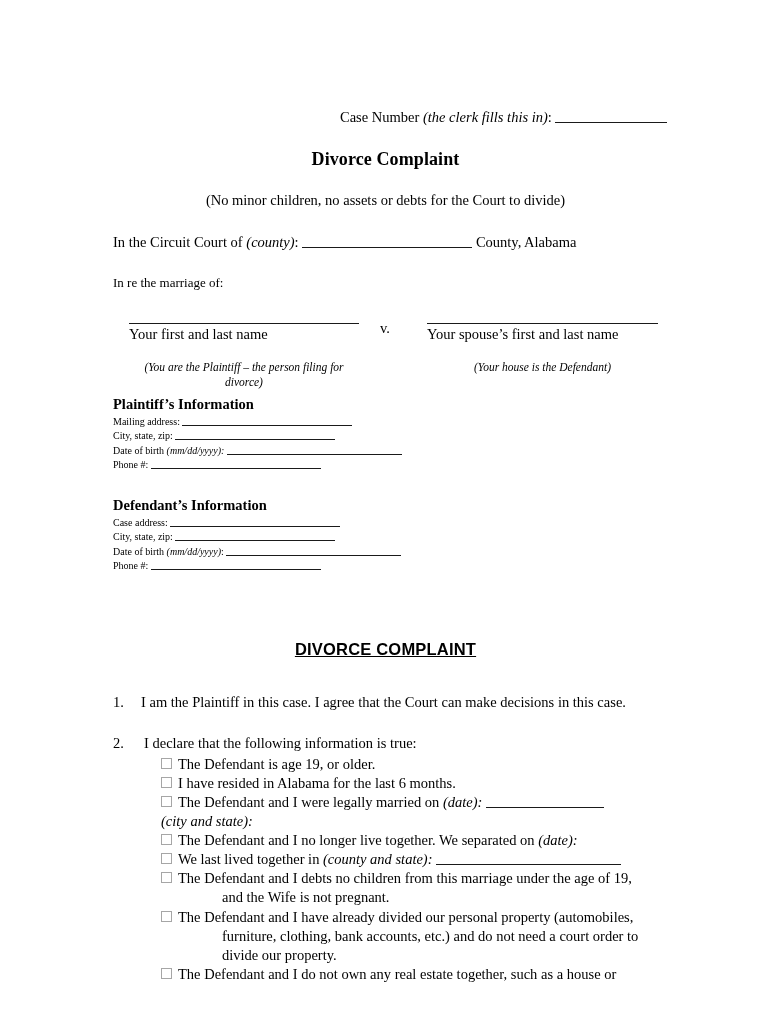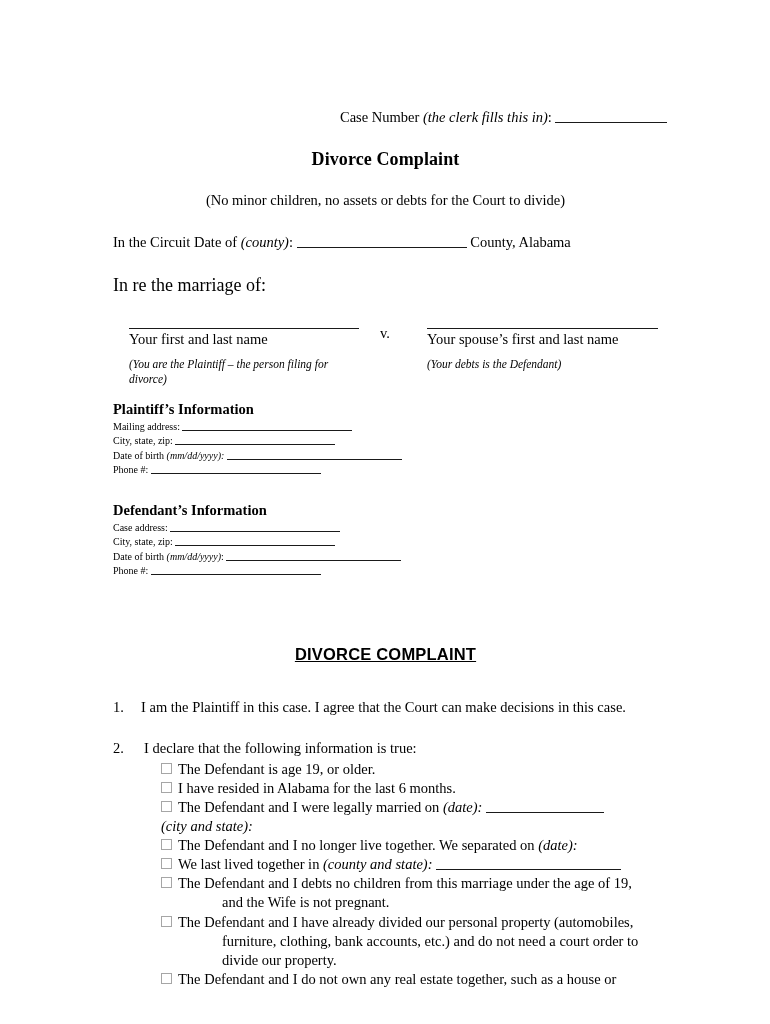--- a/index.html
+++ b/index.html
@@ -69,21 +69,21 @@
     margin: 22px 0 0 0;
   }
 
   
   .court-line {
     font-size: 14.5px;
     margin-top: 24px;
     white-space: nowrap;
   }
   .inre-line {
-    font-size: 18px;
+    font-size: 13px;
     margin-top: 24px;
   }
 
   
   .parties {
     margin-top: 21px;
     position: relative;
     height: 58px;
   }
   .party {
@@ -99,21 +99,22 @@
   }
   .party .name-label {
     font-size: 14.5px;
     line-height: 1.3;
     margin-top: 1px;
   }
   .party .paren-label {
     font-size: 11.5px;
     font-style: italic;
     line-height: 1.3;
-    margin-top: 8px;
+    margin-top: 16px;
+    text-align: center;
   }
   .vs {
     position: absolute;
     left: 230px;
     top: 8px;
     width: 84px;
     text-align: center;
     font-size: 14.5px;
   }
 
@@ -200,37 +201,37 @@
     <div class="case-row">
       <span>Case Number</span>
       <span class="it">(the clerk fills this in)</span><span>:</span>
       <span class="blank w112"></span>
     </div>
 
     <div class="doc-title">Divorce Complaint</div>
     <div class="doc-subtitle">(No minor children, no assets or debts for the Court to divide)</div>
 
     <div class="court-line">
-      <span>In the Circuit Date of </span><span class="it">(county)</span><span>:</span>
+      <span>In the Circuit Court of </span><span class="it">(county)</span><span>:</span>
       <span class="blank w170"></span><span> County, Alabama</span>
     </div>
 
     <div class="inre-line">In re the marriage of:</div>
 
     <div class="parties">
       <div class="party left">
         <div class="sigline"></div>
         <div class="name-label">Your first and last name</div>
         <div class="paren-label">(You are the Plaintiff – the person filing for divorce)</div>
       </div>
       <div class="vs">v.</div>
       <div class="party right">
         <div class="sigline"></div>
         <div class="name-label">Your spouse’s first and last name</div>
-        <div class="paren-label">(Your debts is the Defendant)</div>
+        <div class="paren-label">(Your house is the Defendant)</div>
       </div>
     </div>
 
     <div class="info-block">
       <div class="info-heading">Plaintiff’s Information</div>
       <div class="info-line">
         <span>Mailing address:</span>
         <span class="blank w170"></span>
       </div>
       <div class="info-line">

